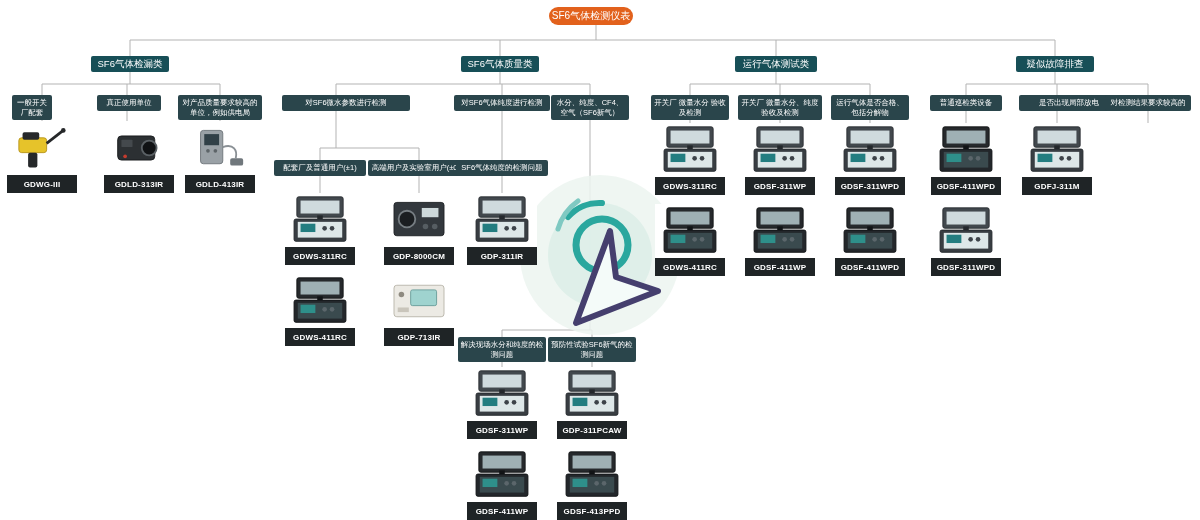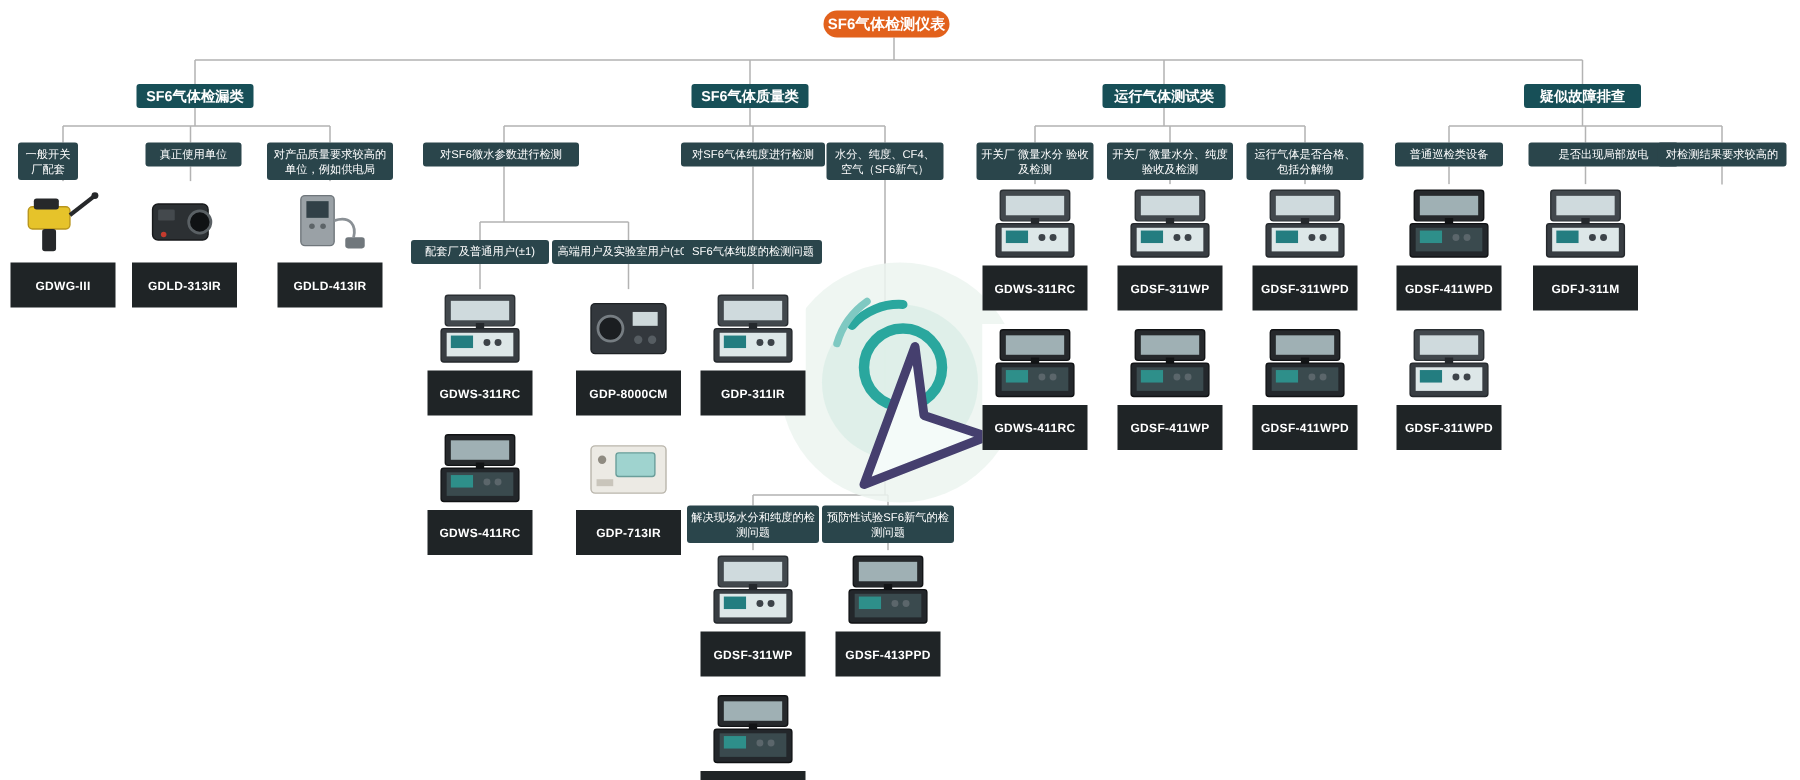--- a/index.html
+++ b/index.html
@@ -3,64 +3,64 @@
 <meta charset="utf-8">
 <style>
   *{margin:0;padding:0;box-sizing:border-box}
   html,body{background:#fff}
   body{font-family:"Liberation Sans","DejaVu Sans",sans-serif}
   #canvas{position:relative;width:1200px;height:520px;background:#ffffff;overflow:hidden}
 
   #connectors{position:absolute;left:0;top:0;z-index:0}
 
   .badge-root{position:absolute;left:549px;top:7px;width:84px;height:18px;background:#e2611c;color:#fff;
-    font-size:10px;font-weight:bold;display:flex;align-items:center;justify-content:center;border-radius:9px;z-index:2}
-
-  .bhdr{position:absolute;height:16px;background:#174f57;color:#fff;font-size:9.5px;font-weight:bold;
+    font-size:10px;font-weight:normal;display:flex;align-items:center;justify-content:center;border-radius:9px;z-index:2}
+
+  .bhdr{position:absolute;height:16px;background:#174f57;color:#fff;font-size:9.5px;font-weight:normal;
     display:flex;align-items:center;justify-content:center;border-radius:2px;z-index:2}
   #hdr-leak{left:91px;top:56px;width:78px}
   #hdr-quality{left:461px;top:56px;width:78px}
   #hdr-running{left:735px;top:56px;width:82px}
   #hdr-fault{left:1016px;top:56px;width:78px}
 
   .note{position:absolute;background:#2a454b;color:#fff;font-size:7.5px;line-height:9.5px;text-align:center;
     padding:3px 2px;border-radius:2px;z-index:2}
   
   #n-l0{left:12px;top:95px;width:40px}
   #n-l1{left:97px;top:95px;width:64px}
   #n-l2{left:178px;top:95px;width:84px}
   
-  #n-q0{left:282px;top:95px;width:104px}
+  #n-q0{left:282px;top:95px;width:128px}
   #n-q1{left:454px;top:95px;width:96px}
   #n-q2{left:551px;top:95px;width:78px}
   #n-qa{left:274px;top:160px;width:92px}
   #n-qb{left:368px;top:160px;width:102px}
   #n-qc{left:456px;top:160px;width:92px}
   #n-qd{left:458px;top:337px;width:88px}
   #n-qe{left:548px;top:337px;width:88px}
   
   #n-r0{left:651px;top:95px;width:78px}
   #n-r1{left:738px;top:95px;width:84px}
   #n-r2{left:831px;top:95px;width:78px}
   
   #n-f0{left:930px;top:95px;width:72px}
   #n-f1{left:1019px;top:95px;width:100px}
   #n-f2{left:1105px;top:95px;width:86px}
 
   .pcol{position:absolute;width:70px;z-index:2}
-  #c-l0{left:7px;top:121px}   #c-l1{left:88px;top:121px}  #c-l2{left:185px;top:121px}
+  #c-l0{left:7px;top:121px}   #c-l1{left:104px;top:121px}  #c-l2{left:185px;top:121px}
   #c-qa{left:285px;top:193px} #c-qb{left:384px;top:193px} #c-qc{left:467px;top:193px}
   #c-qd{left:467px;top:367px} #c-qe{left:557px;top:367px}
   #c-r0{left:655px;top:123px} #c-r1{left:745px;top:123px} #c-r2{left:835px;top:123px}
   #c-f0{left:931px;top:123px} #c-f1{left:1022px;top:123px} #c-f2{left:1113px;top:123px}
 
   .pcard{width:70px;margin-bottom:9px;background:#fff}
   .pimg{width:70px;height:54px;display:flex;align-items:center;justify-content:center;background:#fff}
   .pimg svg{width:66px;height:50px}
-  .plabel{width:70px;height:30px;background:#1f2426;color:#fff;font-size:8px;font-weight:bold;
+  .plabel{width:70px;height:18px;background:#1f2426;color:#fff;font-size:8px;font-weight:bold;
     display:flex;align-items:center;justify-content:center;letter-spacing:.2px;white-space:nowrap}
 
   #touch-icon{position:absolute;left:518px;top:173px;width:164px;height:164px;z-index:1}
 </style>
 </head>
 <body>
 
 <div id="canvas">
 
   <svg id="connectors" width="1200" height="520">
@@ -262,20 +262,35 @@
             <circle cx="48" cy="36" r="2.5" fill="#5b666b"></circle>
           </svg>
         </div>
         <div class="plabel">GDSF-411WP</div>
       </div>
     </div>
   <div class="pcol" id="c-qe">
       <div class="pcard">
         <div class="pimg">
           <svg viewBox="0 0 70 54">
+            <rect x="10" y="2" width="50" height="22" rx="2" fill="#42484d" stroke="#2a2f33"></rect>
+            <rect x="14" y="6" width="42" height="14" fill="#cfdadd"></rect>
+            <rect x="32" y="22" width="6" height="4" fill="#24282c"></rect>
+            <rect x="7" y="26" width="56" height="24" rx="2" fill="#383d42" stroke="#24282c"></rect>
+            <rect x="11" y="29" width="48" height="17" fill="#dde7e8"></rect>
+            <rect x="14" y="31" width="16" height="9" fill="#237d80"></rect>
+            <circle cx="40" cy="36" r="2.5" fill="#3d4349"></circle>
+            <circle cx="48" cy="36" r="2.5" fill="#3d4349"></circle>
+          </svg>
+        </div>
+        <div class="plabel">GDP-311PCAW</div>
+      </div>
+      <div class="pcard">
+        <div class="pimg">
+          <svg viewBox="0 0 70 54">
             <rect x="10" y="2" width="50" height="22" rx="2" fill="#26292c" stroke="#121416"></rect>
             <rect x="14" y="6" width="42" height="14" fill="#9fb0b4"></rect>
             <rect x="32" y="22" width="6" height="4" fill="#121416"></rect>
             <rect x="7" y="26" width="56" height="24" rx="2" fill="#23272b" stroke="#101214"></rect>
             <rect x="11" y="29" width="48" height="17" fill="#3a4a4e"></rect>
             <rect x="14" y="31" width="16" height="9" fill="#2e8f8a"></rect>
             <circle cx="40" cy="36" r="2.5" fill="#5b666b"></circle>
             <circle cx="48" cy="36" r="2.5" fill="#5b666b"></circle>
           </svg>
         </div>

